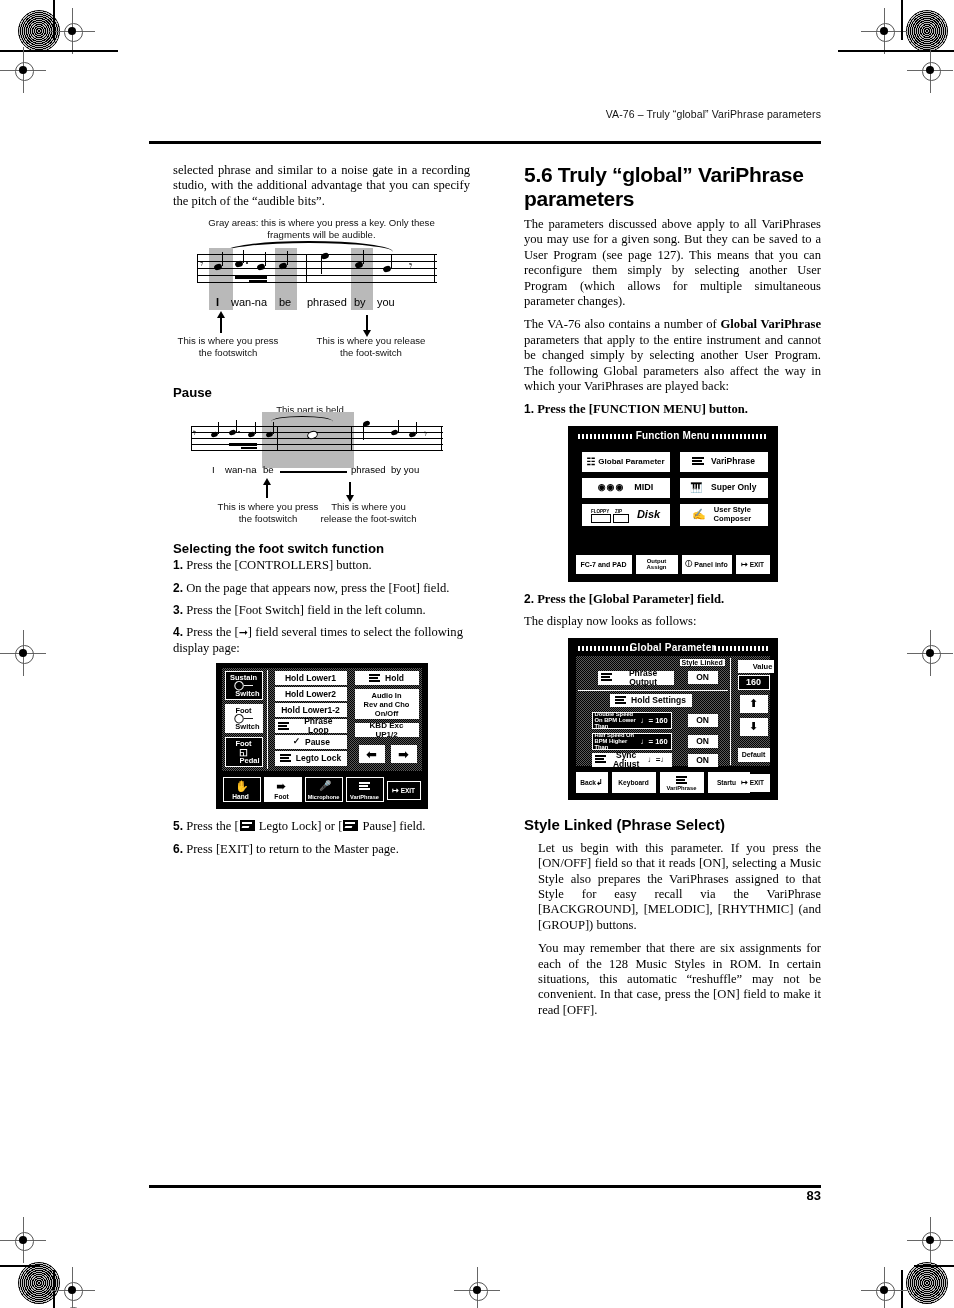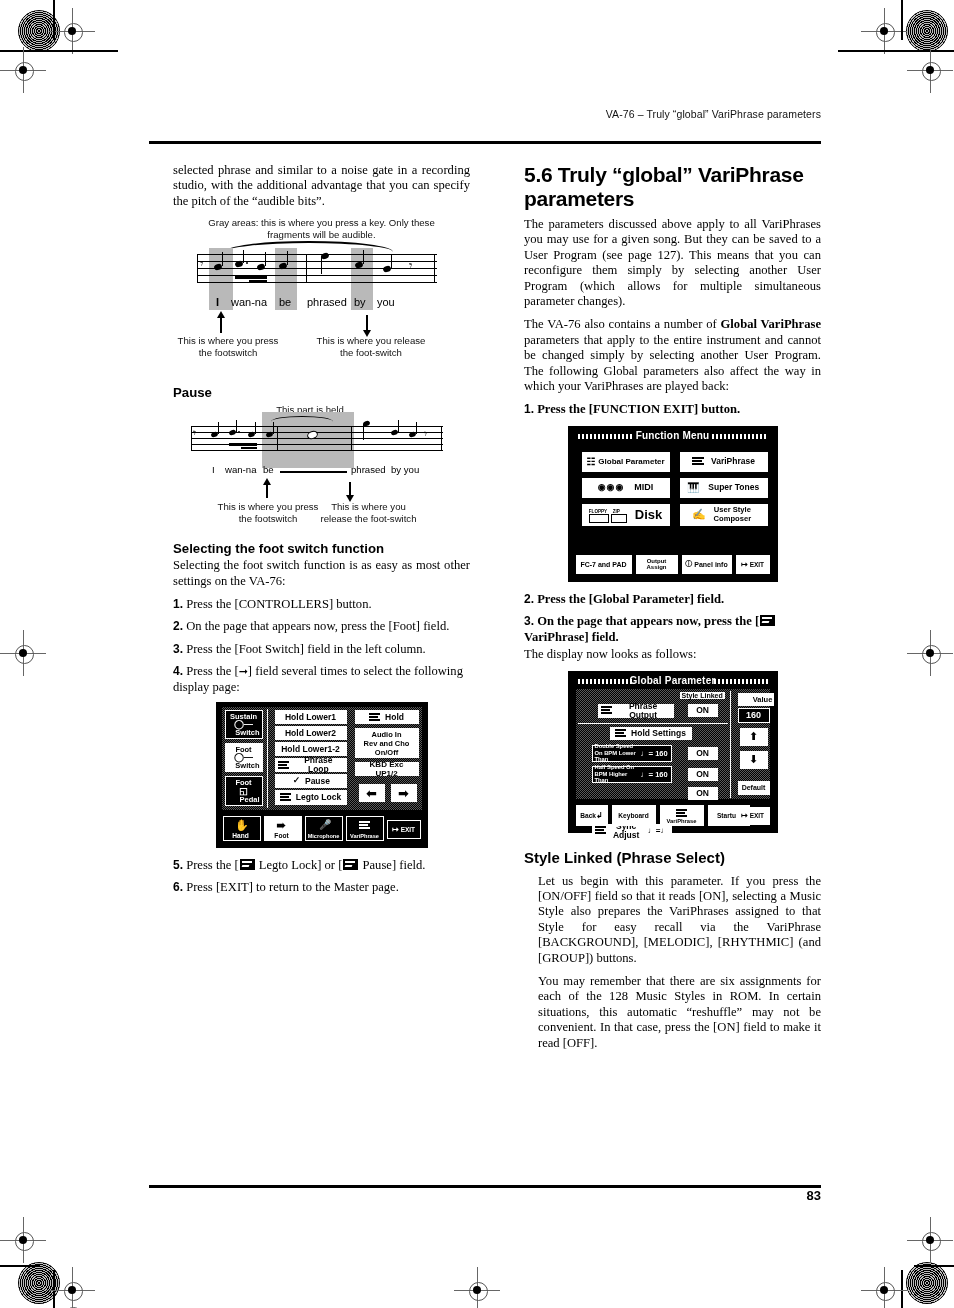--- a/index.html
+++ b/index.html
@@ -319,21 +319,20 @@
       </div>
 
       <div class="uparrow" style="left:93px;top:80px;height:14px;"></div>
       <div class="dnarrow" style="left:176px;top:78px;height:14px;"></div>
 
       <div class="figcap" style="position:absolute;left:40px;top:97px;width:110px;">This is where you press the footswitch</div>
       <div class="figcap" style="position:absolute;left:143px;top:97px;width:105px;">This is where you release the foot-switch</div>
     </div>
 
     <div class="h3">Selecting the foot switch function</div>
-    <p>Selecting the foot switch function is as easy as most other settings on the VA-76:</p>
 
     <div class="step"><b>1.</b> <span>Press the [CONTROLLERS] button.</span></div>
     <div class="step"><b>2.</b> <span>On the page that appears now, press the [Foot] field.</span></div>
     <div class="step"><b>3.</b> <span>Press the [Foot Switch] field in the left column.</span></div>
     <div class="step"><b>4.</b> <span>Press the [</span><span class="arrowglyph">➞</span><span>] field several times to select the following display page:</span></div>
 
     <div class="lcd" style="width:208px;height:142px;">
       <div class="body" style="top:3px;height:103px;"></div>
       <div class="vsep" style="left:49px;top:5px;height:99px;"></div>
 
@@ -430,21 +429,21 @@
   </div>
 
   <div class="col col-r">
 
     <div class="h2">5.6 Truly “global” VariPhrase parameters</div>
 
     <p>The parameters discussed above apply to all VariPhrases you may use for a given song. But they can be saved to a User Program (see page 127). This means that you can reconfigure them simply by selecting another User Program (which allows for multiple simultaneous parameter changes).</p>
 
     <p><span>The VA-76 also contains a number of </span><span class="bold">Global VariPhrase</span><span> parameters that apply to the entire instrument and cannot be changed simply by selecting another User Program. The following Global parameters also affect the way in which your VariPhrases are played back:</span></p>
 
-    <div class="step" style="font-weight:bold;"><b>1.</b> <span>Press the [FUNCTION EXIT] button.</span></div>
+    <div class="step" style="font-weight:bold;"><b>1.</b> <span>Press the [FUNCTION MENU] button.</span></div>
 
     <div class="lcd" style="width:206px;height:152px;margin-top:8px;">
       <div class="title">Function Menu</div>
       <div class="tdash" style="left:8px;width:56px;"></div>
       <div class="tdash" style="right:8px;width:56px;"></div>
 
       <div class="btn inv" style="left:12px;top:24px;width:88px;height:20px;">
         <span style="font-size:10px;margin-right:3px;">☷</span>
         <span style="font-size:8px;">Global Parameter</span>
       </div>
@@ -456,31 +455,31 @@
           </span>
         <span style="font-size:8.5px;">VariPhrase</span>
       </div>
 
       <div class="btn inv" style="left:12px;top:50px;width:88px;height:20px;">
         <span style="font-size:9px;letter-spacing:1px;margin-right:10px;">◉◉◉</span>
         <span style="font-size:9px;">MIDI</span>
       </div>
       <div class="btn inv" style="left:110px;top:50px;width:88px;height:20px;">
         <span style="font-size:10px;margin-right:8px;">🎹</span>
-        <span style="font-size:8.5px;">Super Tones</span>
+        <span style="font-size:8.5px;">Super Only</span>
       </div>
 
       <div class="btn inv" style="left:12px;top:76px;width:88px;height:22px;">
         <span style="margin-right:6px;position:relative;width:40px;height:16px;display:inline-block;">
           <span style="position:absolute;left:0;top:0;font-size:4.6px;">FLOPPY</span>
           <span style="position:absolute;left:24px;top:0;font-size:4.6px;">ZIP</span>
           <span style="position:absolute;left:0;top:7px;width:18px;height:7px;border:1px solid #000;"></span>
           <span style="position:absolute;left:22px;top:7px;width:14px;height:7px;border:1px solid #000;"></span>
         </span>
-        <span style="font-size:13px;">Disk</span>
+        <span style="font-size:11px;font-style:italic;">Disk</span>
       </div>
       <div class="btn inv" style="left:110px;top:76px;width:88px;height:22px;">
         <span style="font-size:11px;margin-right:4px;">✍</span>
         <span style="font-size:7.6px;line-height:8.4px;width:44px;">User Style Composer</span>
       </div>
 
       <div class="tab inv" style="left:6px;top:127px;width:56px;height:19px;align-items:center;padding-bottom:0;background:#fff;color:#000;">
         <span style="font-size:7px;">FC-7 and PAD</span>
       </div>
       <div class="tab inv" style="left:66px;top:127px;width:42px;height:19px;align-items:center;padding-bottom:0;background:#fff;color:#000;">
@@ -490,21 +489,20 @@
         <span style="font-size:7px;margin-right:2px;">ⓘ</span>
         <span style="font-size:7px;">Panel info</span>
       </div>
       <div class="tab inv" style="left:166px;top:127px;width:34px;height:19px;align-items:center;padding-bottom:0;background:#fff;color:#000;">
         <span style="font-size:8px;margin-right:2px;">↦</span>
         <span style="font-size:6.5px;">EXIT</span>
       </div>
     </div>
 
     <div class="step" style="font-weight:bold;margin-top:10px;"><b>2.</b> <span>Press the [Global Parameter] field.</span></div>
-    <div class="step" style="font-weight:bold;margin-bottom:2px;"><b>3.</b> <span>On the page that appears now, press the [</span><span class="ficon"></span><span> VariPhrase] field.</span></div>
     <p style="margin-bottom:2px;">The display now looks as follows:</p>
 
     <div class="lcd" style="width:206px;height:158px;margin-top:8px;">
       <div class="title">Global Parameter</div>
       <div class="tdash" style="left:8px;width:54px;"></div>
       <div class="tdash" style="right:8px;width:54px;"></div>
 
       <div class="body" style="top:16px;left:6px;right:6px;height:110px;"></div>
       <div class="vsep" style="left:160px;top:18px;height:107px;"></div>
 
@@ -538,21 +536,21 @@
       </div>
       <div class="btn inv" style="left:118px;top:74px;width:30px;height:13px;">ON</div>
 
       <div class="btn" style="left:22px;top:93px;width:80px;height:17px;background:#000;border-color:#fff;justify-content:flex-start;">
         <span style="font-size:5.8px;line-height:6.4px;width:44px;text-align:left;">Half Speed On BPM Higher Than</span>
         <span style="font-size:8px;margin:0 2px;">♩=</span>
         <span class="lbl" style="position:static;font-size:7.5px;">160</span>
       </div>
       <div class="btn inv" style="left:118px;top:95px;width:30px;height:13px;">ON</div>
 
-      <div class="btn inv" style="left:22px;top:113px;width:80px;height:14px;margin-top:38px;">
+      <div class="btn inv" style="left:22px;top:113px;width:80px;height:14px;">
         <span class="ic ic-vp" style="margin-right:3px;">
             <i style="top:1px;width:11px;background:#000;"></i>
             <i style="top:4px;width:9px;background:#000;"></i>
             <i style="top:7px;width:11px;background:#000;"></i>
           </span>
         <span>Sync Adjust</span>
         <span style="font-size:8px;margin-left:3px;">♩=♩</span>
       </div>
       <div class="btn inv" style="left:118px;top:114px;width:30px;height:13px;">ON</div>
 

